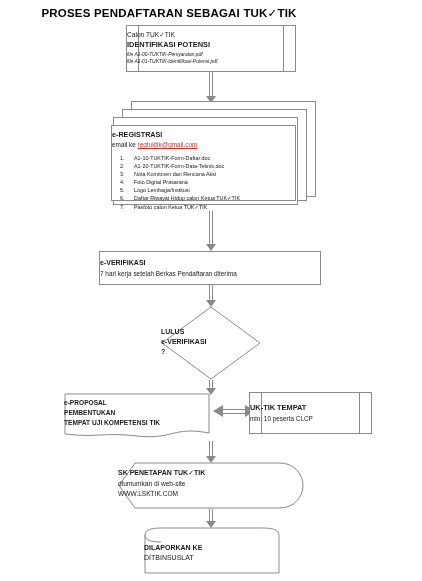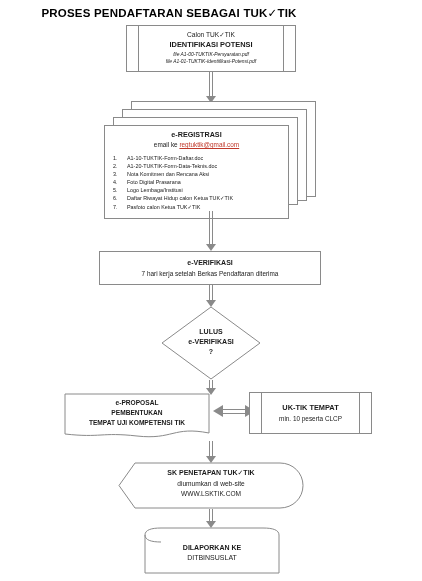--- a/index.html
+++ b/index.html
@@ -11,21 +11,21 @@
   .canvas{position:absolute;inset:0;}
   .abs{position:absolute;box-sizing:border-box;}
 
   
   #title{
     left:0;top:6px;width:338px;text-align:center;
     font-size:11.5px;font-weight:bold;letter-spacing:.2px;color:#000;
   }
 
   
-  .txt{position:absolute;left:0;right:0;text-align:center;}
+  .txt{position:absolute;left:0;right:0;}
   .t-bold{font-weight:bold;}
   .t-ital{font-style:italic;}
 
   
   .pproc{border:1px solid #8a8a8a;background:#fff;}
   .pproc .bar{position:absolute;top:-1px;bottom:-1px;width:0;border-left:1px solid #8a8a8a;}
   .pproc .bar.l{left:11px;}
   .pproc .bar.r{right:11px;}
 
   
@@ -86,21 +86,21 @@
   <div class="conn" style="left:209px;top:72px;height:31px;">
     <span class="ln a"></span>
       <span class="ln b"></span>
       <span class="head"></span>
   </div>
 
   <div class="abs stack-sheet" style="left:131px;top:101px;width:185px;height:96px;"></div>
   <div class="abs stack-sheet" style="left:122px;top:109px;width:185px;height:92px;"></div>
   <div class="abs stack-sheet" style="left:113px;top:117px;width:185px;height:88px;"></div>
 
-  <div class="abs stack-sheet" style="left:104px;top:125px;width:185px;height:94px;">
+  <div class="abs stack-sheet" style="left:111px;top:125px;width:185px;height:76px;">
     <div class="txt t-bold" style="top:4px;font-size:7.2px;">e-REGISTRASI</div>
     <div class="txt" style="top:15px;font-size:6.4px;">
       <span>email ke </span><a class="mail" href="#">regtuktik@gmail.com</a>
     </div>
     <ol class="docs" style="margin-top:28px;">
       <li><span class="num">1.</span><span>A1-10-TUKTIK-Form-Daftar.doc</span></li>
       <li><span class="num">2.</span><span>A1-20-TUKTIK-Form-Data-Teknis.doc</span></li>
       <li><span class="num">3.</span><span>Nota Komitmen dan Rencana Aksi</span></li>
       <li><span class="num">4.</span><span>Foto Digital Prasarana</span></li>
       <li><span class="num">5.</span><span>Logo Lembaga/Institusi</span></li>

